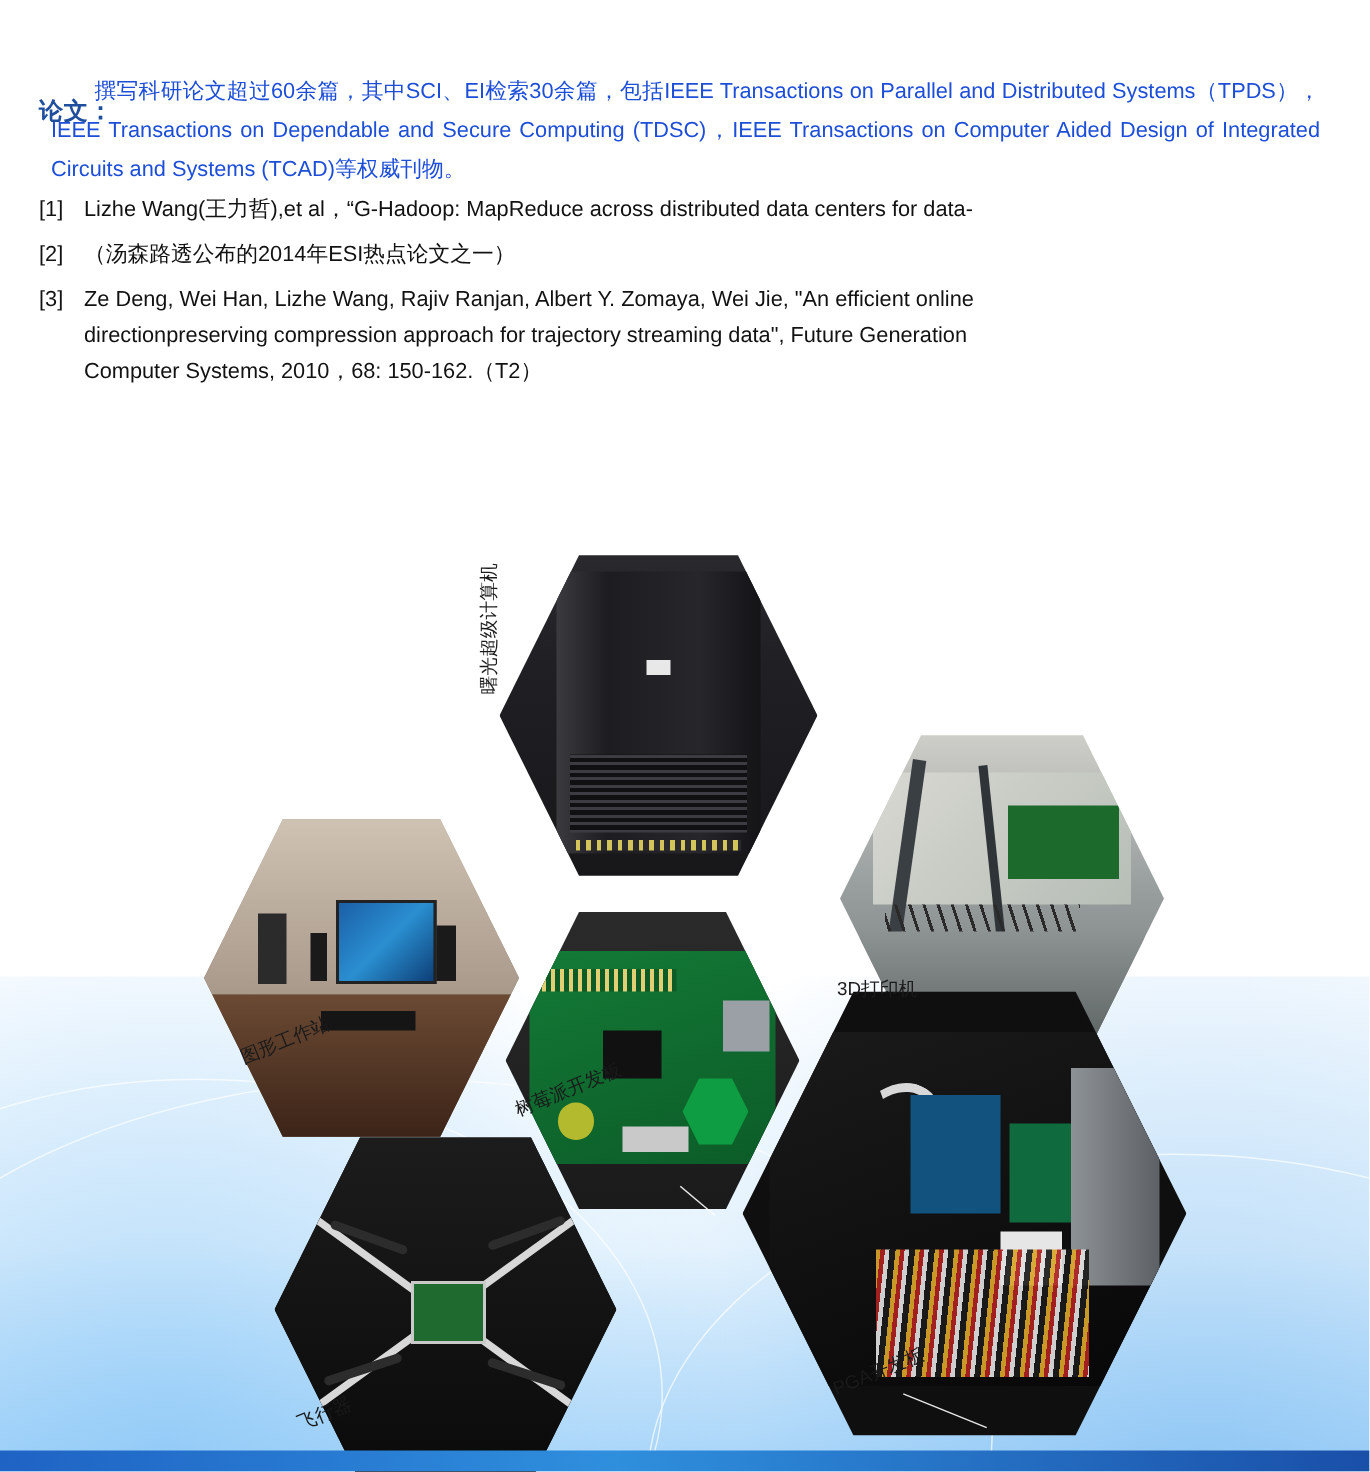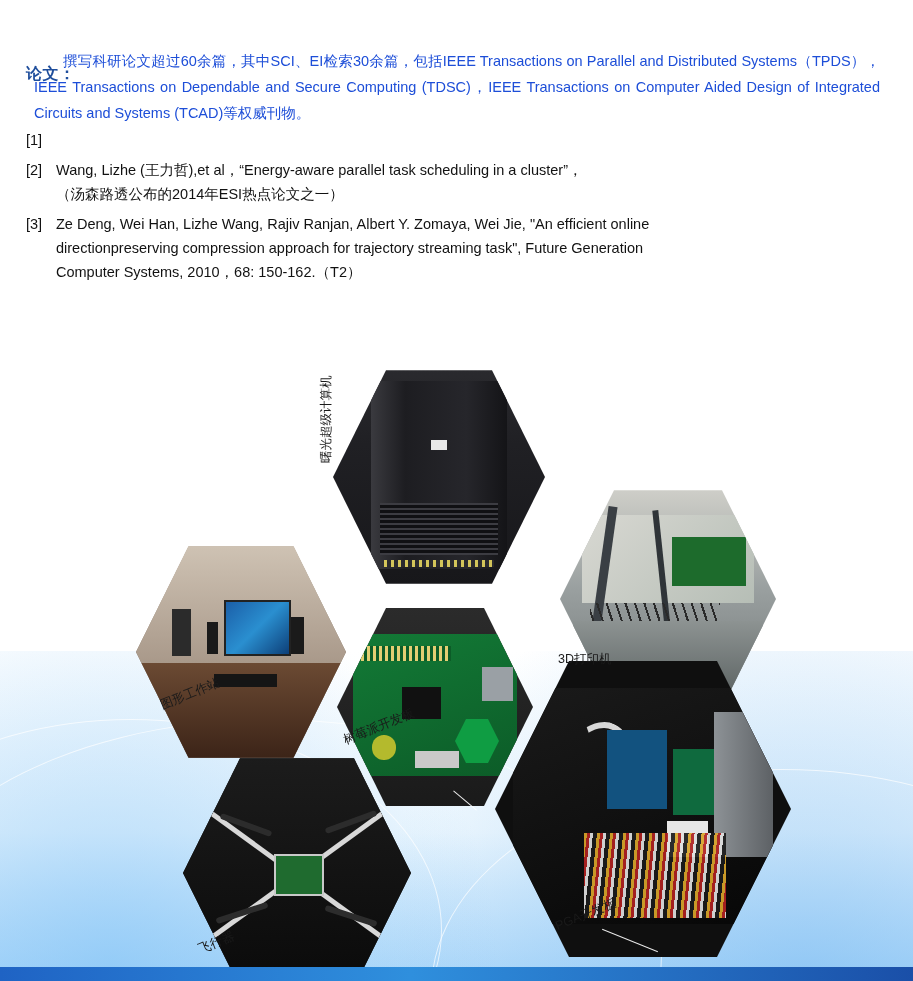--- a/index.html
+++ b/index.html
@@ -296,36 +296,36 @@
 
   <div class="section-title">论文：</div>
 
   <div class="intro">撰写科研论文超过60余篇，其中SCI、EI检索30余篇，包括IEEE Transactions on Parallel and Distributed Systems（TPDS），IEEE Transactions on Dependable and Secure Computing (TDSC)，IEEE Transactions on Computer Aided Design of Integrated Circuits and Systems (TCAD)等权威刊物。</div>
 
   <div class="ref-list">
 
     <div class="ref">
       <div class="ref-num">[1]</div>
       <div class="ref-body">
+        <span class="ref-line">Lizhe Wang(王力哲),et al，“G-Hadoop: MapReduce across distributed data centers for data-</span>
       </div>
     </div>
 
     <div class="ref">
       <div class="ref-num">[2]</div>
       <div class="ref-body">
-        <span class="ref-line">Wang, Lizhe (王力哲),et al，“Energy-aware parallel task scheduling in a cluster”，</span>
         <span class="ref-line">（汤森路透公布的2014年ESI热点论文之一）</span>
       </div>
     </div>
 
     <div class="ref">
       <div class="ref-num">[3]</div>
       <div class="ref-body">
         <span class="ref-line">Ze Deng, Wei Han, Lizhe Wang, Rajiv Ranjan, Albert Y. Zomaya, Wei Jie, "An efficient online</span>
-        <span class="ref-line">directionpreserving compression approach for trajectory streaming task", Future Generation</span>
+        <span class="ref-line">directionpreserving compression approach for trajectory streaming data", Future Generation</span>
         <span class="ref-line">Computer Systems, 2010，68: 150-162.（T2）</span>
       </div>
     </div>
 
   </div>
 
   <div class="collage">
 
     <div class="hex hex-super">
       <div class="cab-body"></div>

